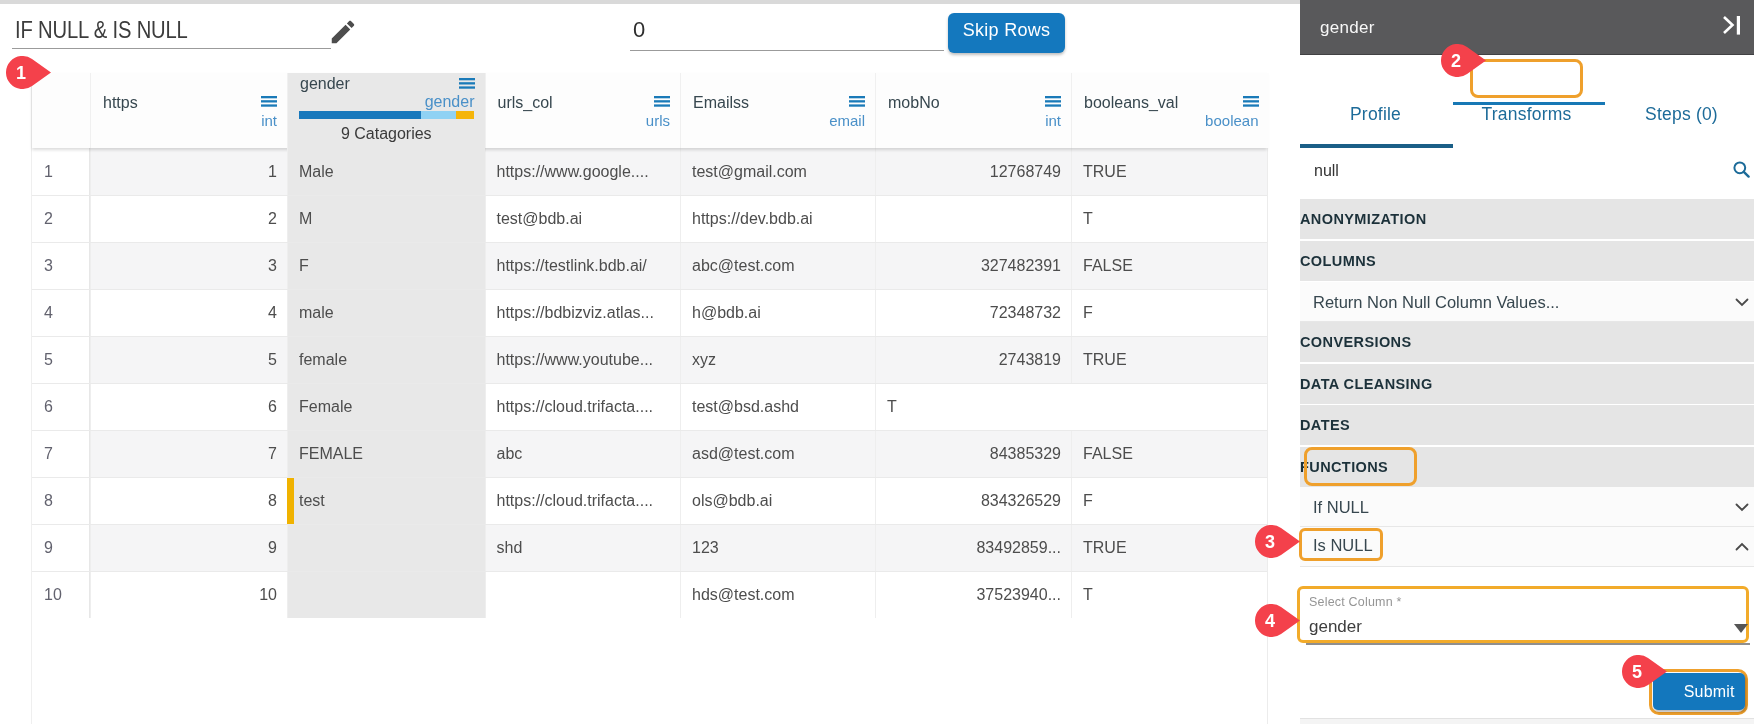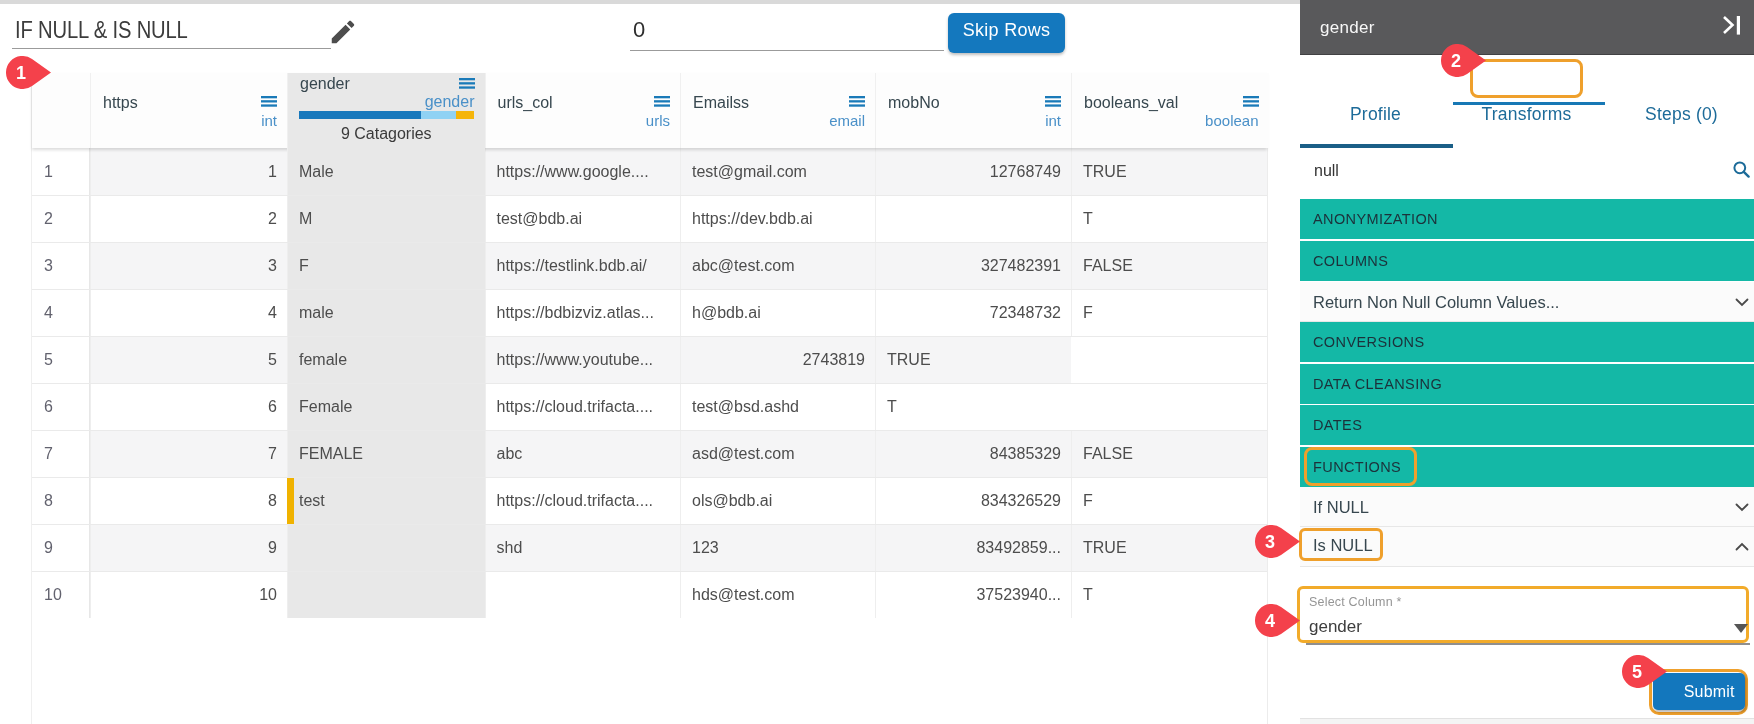--- a/index.html
+++ b/index.html
@@ -49,22 +49,22 @@
 #tabs { position:absolute; left:0; top:55px; width:454px; height:50px; background:#fff; }
 .tab { position:absolute; top:0; width:151px; text-align:center; line-height:50px;
   font-size:17.5px; color:#1d6b99; letter-spacing:.2px;margin-top:34px; }
 #tabind { position:absolute; left:153px; top:101.5px; width:152px; height:3.5px; background:#1778b5; }
 #coltab { position:absolute; left:0; top:105px; width:151px; text-align:center; line-height:39px;
   font-size:18px; color:#424242; }
 #colind { position:absolute; left:0; top:144px; width:153px; height:3.5px; background:#1a5f87; }
 #searchrow { position:absolute; left:0; top:147.5px; width:454px; height:51px; background:#fff; }
 #searchrow .q { position:absolute; left:14px; top:0; line-height:46px; font-size:16px; color:#333; }
 .prow { position:absolute; left:0; width:454px; }
-.brow { height:40px; background:#14b8a6; line-height:41.5px; padding-left:13px;
-  font-size:14.5px; font-weight:normal; color:#1c313a; letter-spacing:.4px; }
+.brow { height:40px; background:#e5e5e5; line-height:41.5px; 
+  font-size:14.5px; font-weight:bold; color:#1c313a; letter-spacing:.4px; }
 .wrow { height:40px; background:#fbfbfb; border-bottom:1px solid #e7e7e7; line-height:40px;
   padding-left:13px; font-size:16.5px; color:#37474f; }
 .chev { position:absolute; right:5px; }
 
 .obox { position:absolute; border:3.5px solid #efa02c; border-radius:8px; pointer-events:none; }
 
 #selgroup { position:absolute; left:-3px; top:586px; width:452px; height:56.5px;
   border:3px solid #f2ab2a; border-radius:6px; background:transparent; }
 #sellabel { position:absolute; left:9px; top:595px; font-size:12.5px; color:#959595; letter-spacing:.2px; }
 #selval { position:absolute; left:9px; top:617px; font-size:17px; color:#3d3d3d; }
@@ -204,20 +204,21 @@
           <div class="cell">https://bdbizviz.atlas...</div>
           <div class="cell">h@bdb.ai</div>
           <div class="cell num">72348732</div>
           <div class="cell">F</div>
         </div>
 <div class="trow r odd">
           <div class="cell first">5</div>
           <div class="cell num">5</div>
           <div class="cell gcol">female</div>
           <div class="cell">https://www.youtube...</div>
+          <div class="cell">xyz</div>
           <div class="cell num">2743819</div>
           <div class="cell">TRUE</div>
         </div>
 <div class="trow r even">
           <div class="cell first">6</div>
           <div class="cell num">6</div>
           <div class="cell gcol">Female</div>
           <div class="cell">https://cloud.trifacta....</div>
           <div class="cell">test@bsd.ashd</div>
           <div class="cell">T</div>

